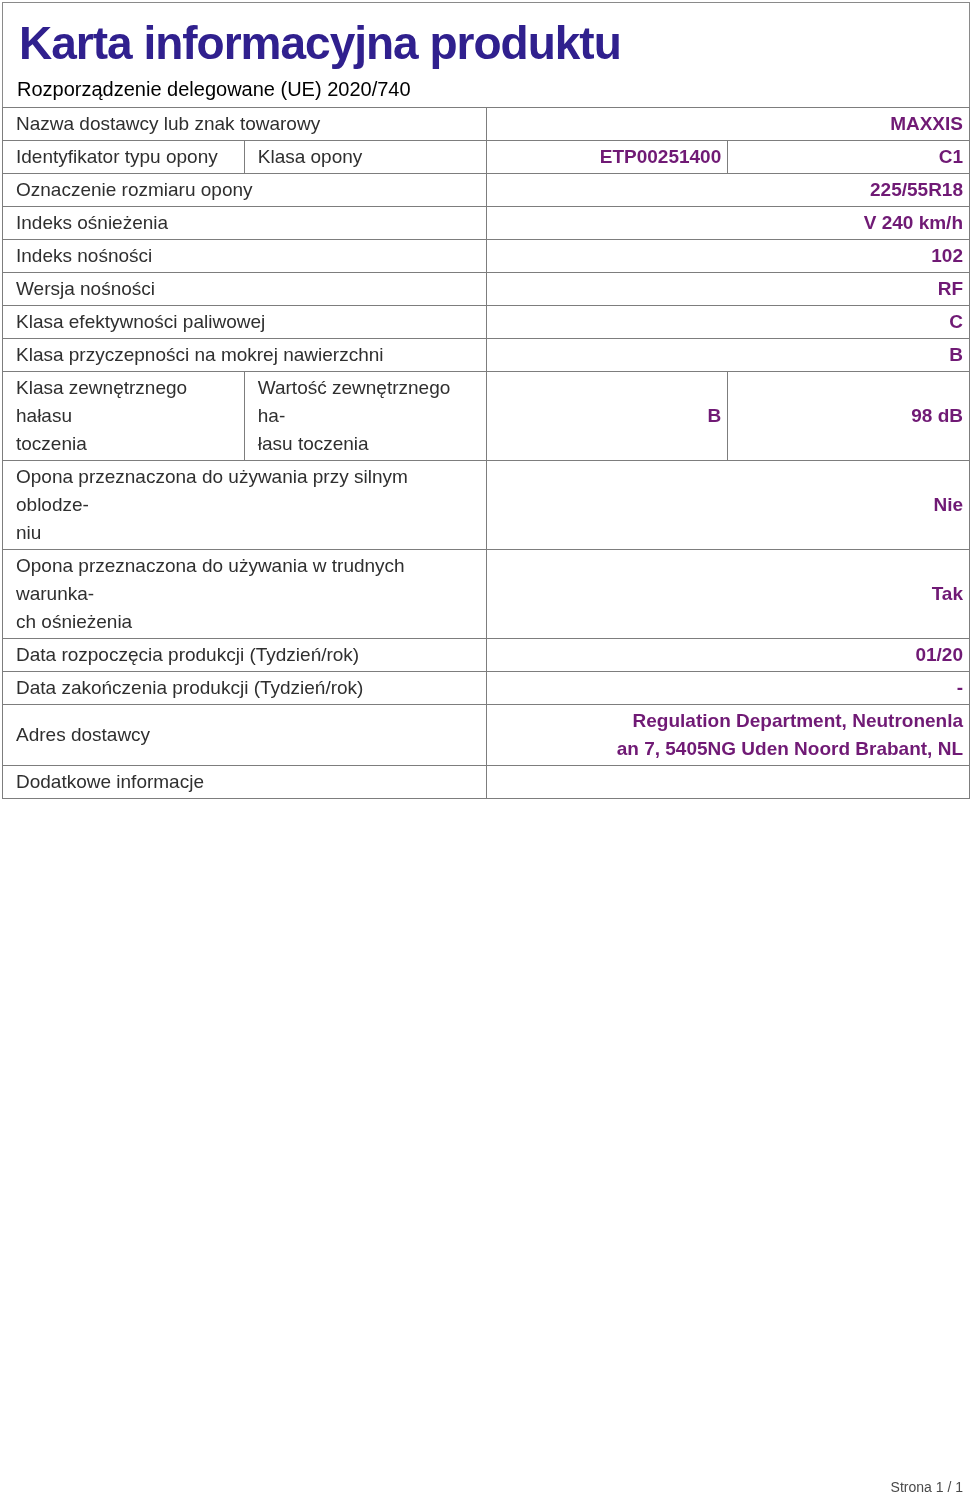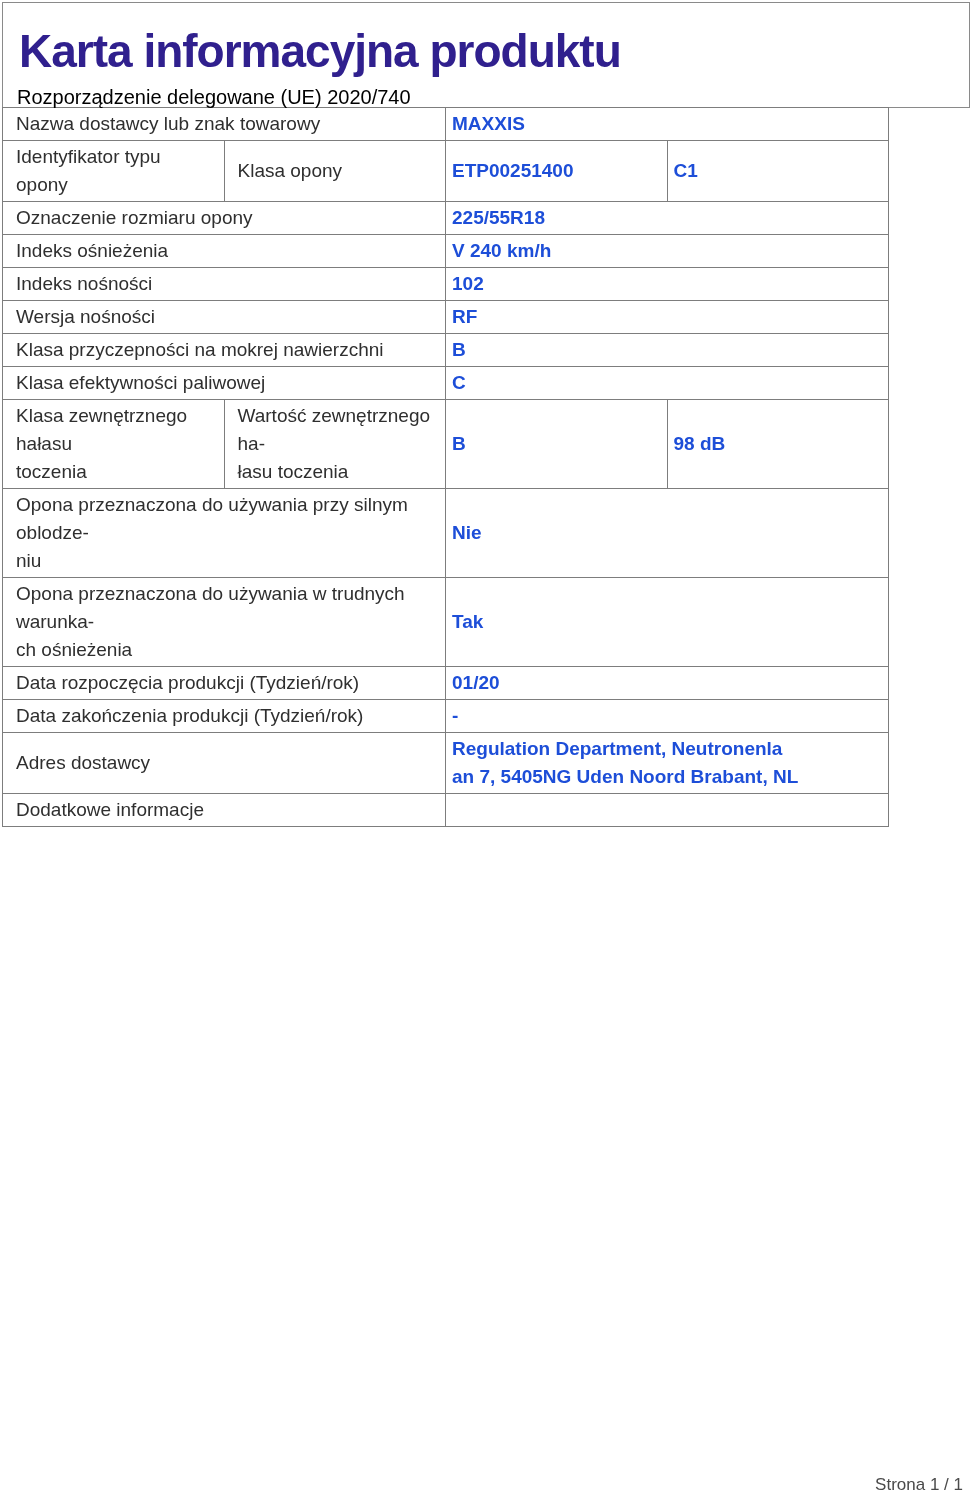--- a/index.html
+++ b/index.html
@@ -16,61 +16,61 @@
     overflow: hidden;
   }
   .header-box {
     box-sizing: border-box;
     margin: 2px 2px 0 2px;
     width: 968px;
     height: 106px;
     border: 1px solid #8a8a8a;
   }
   .page-title {
-    margin: 20px 0 0 16px;
+    margin: 12px 0 0 16px;
     font-size: 46px;
     line-height: 56px;
     font-weight: 700;
     letter-spacing: -1px;
     color: #30208e;
   }
   .subtitle {
     margin: 5px 0 0 14px;
     font-size: 20px;
     line-height: 26px;
     color: #000000;
   }
   table.product-table {
-    width: 887px;
+    width: 968px;
     margin: -1px 10px 0 2px;
     border-collapse: collapse;
     table-layout: fixed;
   }
   table.product-table td {
     box-sizing: border-box;
     border: 1px solid #7d7d7d;
     padding: 2px 13px;
     font-size: 19px;
     line-height: 28px;
     color: #2f2f2f;
     white-space: pre-line;
     vertical-align: middle;
     overflow: hidden;
   }
   table.product-table td.val {
     font-weight: 700;
-    text-align: left;
-    color: #1d4ed8;
+    text-align: right;
+    color: #701a75;
     padding: 2px 6px;
   }
   .page-footer {
     position: absolute;
     right: 9px;
     bottom: 5px;
-    font-size: 17px;
+    font-size: 14px;
     color: #4a4a4a;
   }
 </style>
 </head>
 <body>
 
 <div class="page">
 
   <div class="header-box">
     <div class="page-title">Karta informacyjna produktu</div>
@@ -105,26 +105,26 @@
       </tr>
       <tr>
         <td class="lbl" colspan="2">Indeks nośności</td>
         <td class="val" colspan="2">102</td>
       </tr>
       <tr>
         <td class="lbl" colspan="2">Wersja nośności</td>
         <td class="val" colspan="2">RF</td>
       </tr>
       <tr>
+        <td class="lbl" colspan="2">Klasa efektywności paliwowej</td>
+        <td class="val" colspan="2">C</td>
+      </tr>
+      <tr>
         <td class="lbl" colspan="2">Klasa przyczepności na mokrej nawierzchni</td>
         <td class="val" colspan="2">B</td>
-      </tr>
-      <tr>
-        <td class="lbl" colspan="2">Klasa efektywności paliwowej</td>
-        <td class="val" colspan="2">C</td>
       </tr>
       <tr>
         <td class="lbl">Klasa zewnętrznego hałasu
 toczenia</td>
         <td class="lbl">Wartość zewnętrznego ha-
 łasu toczenia</td>
         <td class="val">B</td>
         <td class="val">98 dB</td>
       </tr>
       <tr>

